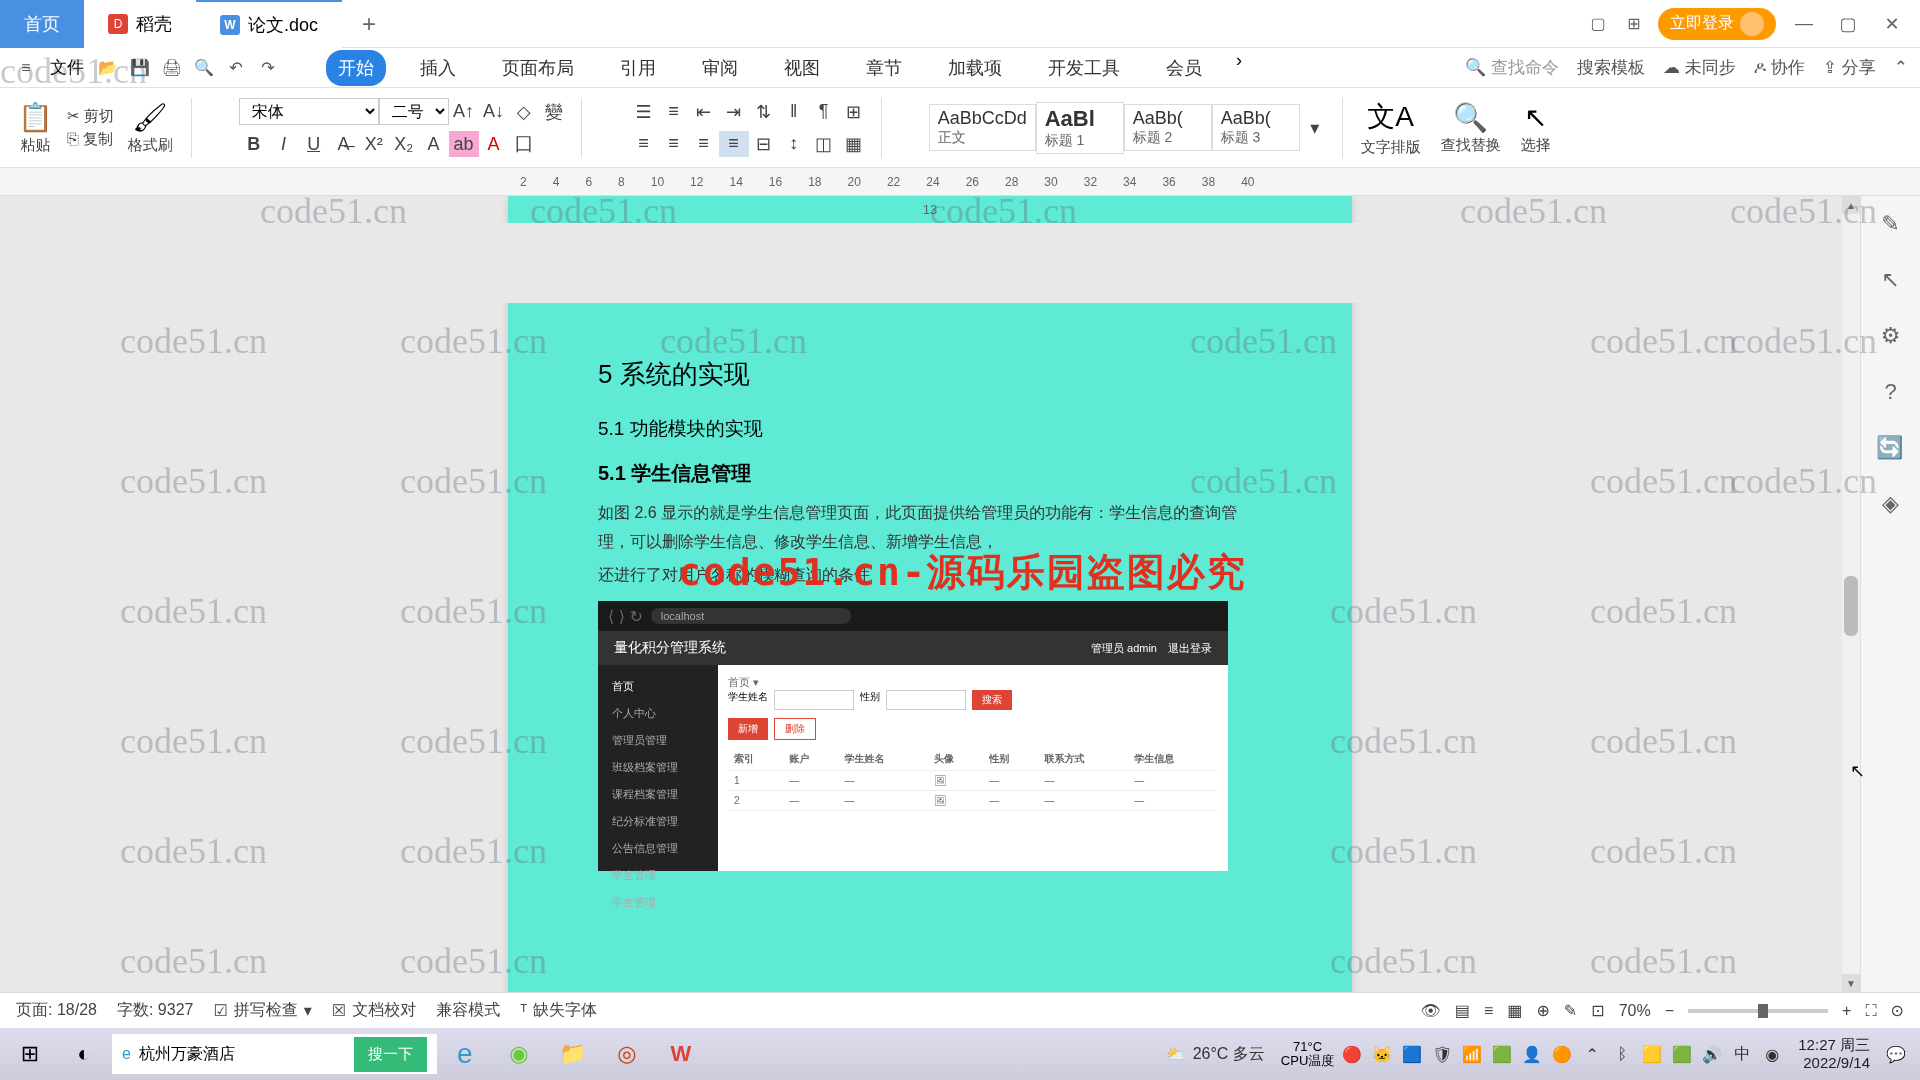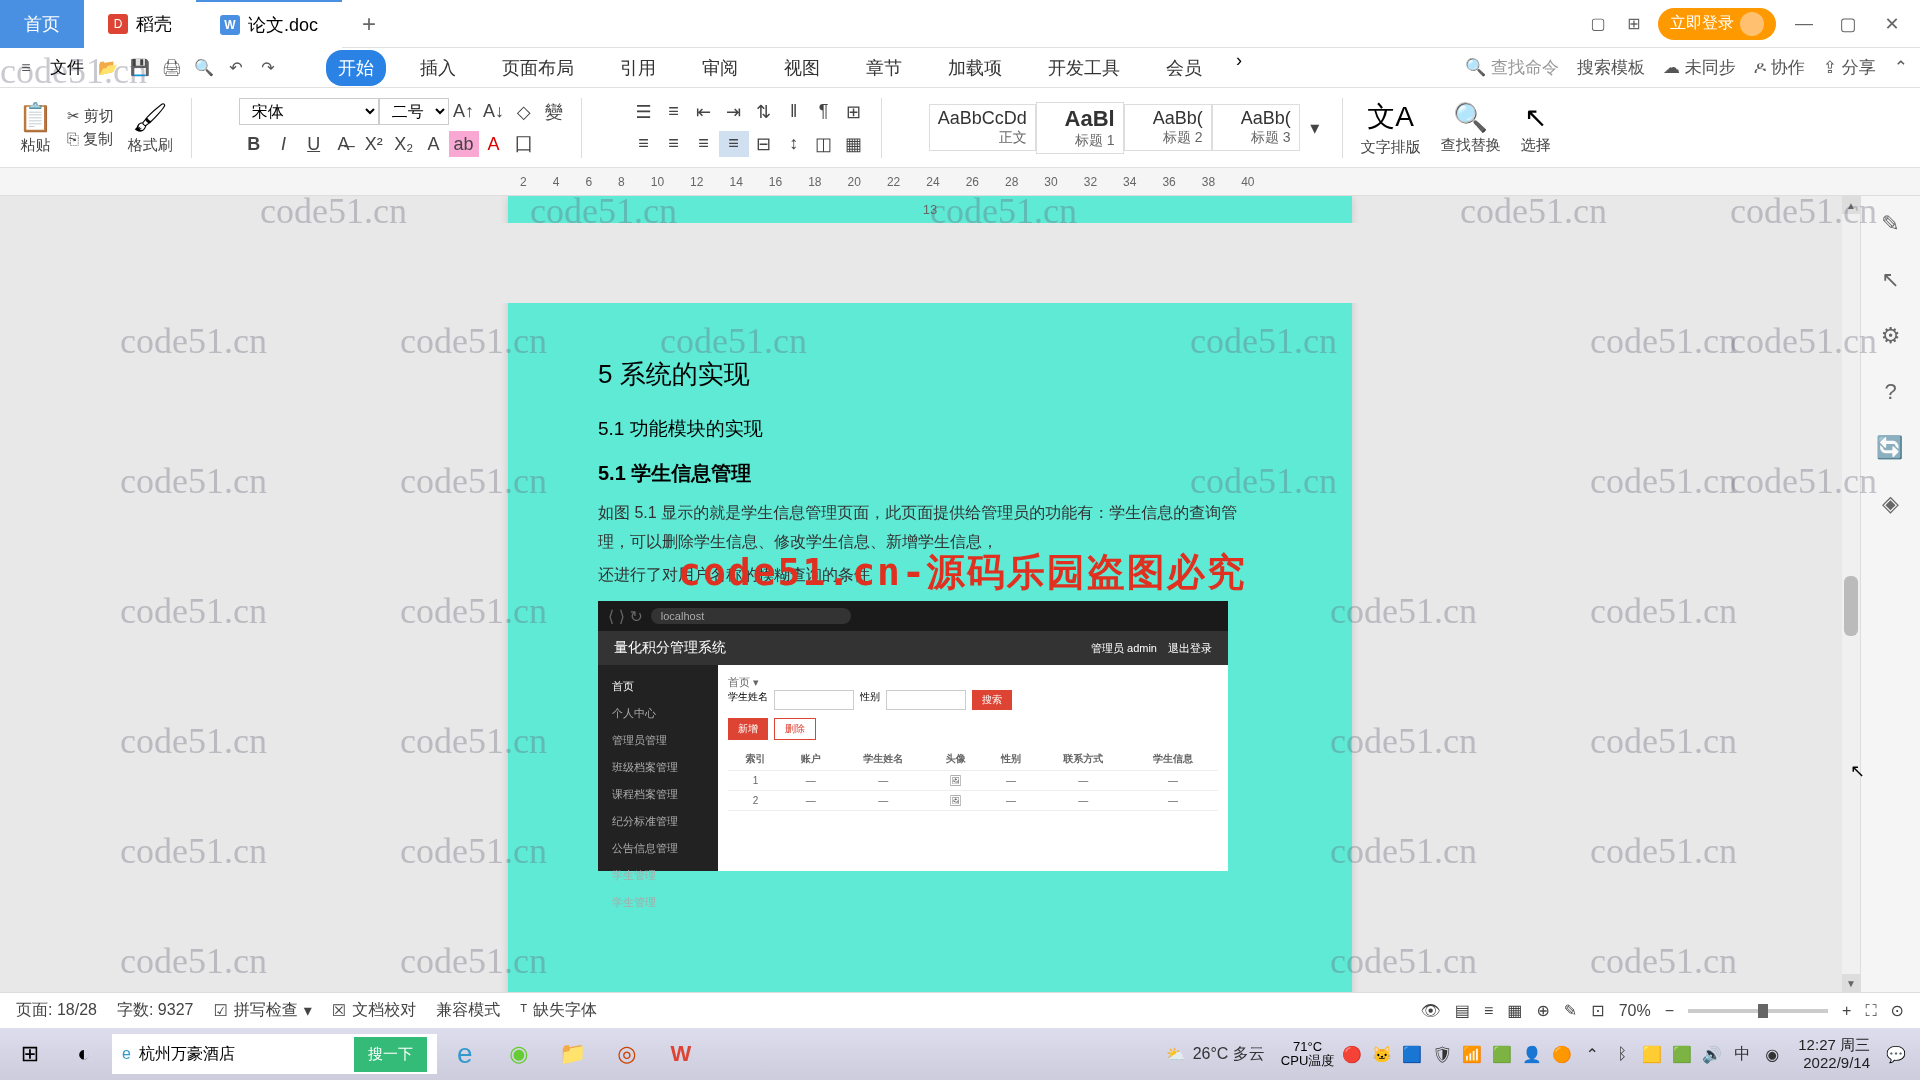--- a/index.html
+++ b/index.html
@@ -38,21 +38,21 @@
 .ribbon-label { font-size: 15px; color: #444; }
 .ribbon-sep { width: 1px; height: 60px; background: #ddd; margin: 0 4px; }
 .font-select { border: 1px solid #ccc; padding: 3px 8px; font-size: 16px; min-width: 140px; background: #fff; }
 .size-select { border: 1px solid #ccc; padding: 3px 8px; font-size: 16px; min-width: 70px; background: #fff; }
 .ribbon-row { display: flex; align-items: center; margin-left: 35px; }
 .ribbon-col { display: flex; flex-direction: column; gap: 4px; }
 .fmt-btn { width: 30px; height: 26px; display: flex; align-items: center; justify-content: center; cursor: pointer; font-size: 18px; color: #444; }
 .fmt-btn.bold { font-weight: bold; }
 .fmt-btn.italic { font-style: italic; }
 .fmt-btn.underline { text-decoration: underline; }
-.style-item { border: 1px solid #ddd; padding: 3px 8px; text-align: right; min-width: 88px; cursor: pointer; }
+.style-item { border: 1px solid #ddd; padding: 3px 8px; text-align: left; min-width: 88px; cursor: pointer; }
 .style-preview { font-size: 18px; color: #333; }
 .style-name { font-size: 14px; color: #666; }
 .style-item.h1 .style-preview { font-size: 22px; font-weight: bold; }
 
 
 .ruler { height: 28px; background: #f5f5f5; border-bottom: 1px solid #ddd; position: relative; font-size: 12px; color: #666; display: flex; align-items: center; padding-left: 520px; }
 .ruler-marks { display: flex; gap: 26px; }
 
 
 .doc-area { position: absolute; top: 196px; left: 0; right: 60px; bottom: 52px; background: #e8e8e8; overflow: hidden; }
@@ -73,21 +73,21 @@
 .emb-sidebar { width: 120px; background: #222; padding: 8px 0; }
 .emb-side-item { color: #aaa; font-size: 11px; padding: 6px 14px; }
 .emb-side-item.active { color: #fff; }
 .emb-main { flex: 1; background: #fff; padding: 10px; }
 .emb-crumb { font-size: 11px; color: #666; }
 .emb-search-row { display: flex; gap: 6px; margin-bottom: 8px; }
 .emb-input { border: 1px solid #ccc; padding: 2px 6px; font-size: 10px; width: 80px; }
 .emb-btn { background: #d43; color: #fff; font-size: 10px; padding: 3px 10px; border: none; }
 .emb-btn.outline { background: #fff; color: #d43; border: 1px solid #d43; }
 .emb-table { width: 100%; font-size: 10px; border-collapse: collapse; }
-.emb-table th, .emb-table td { padding: 4px 6px; border-bottom: 1px solid #eee; text-align: center; color: #666; }
+.emb-table th, .emb-table td { padding: 4px 6px; border-bottom: 1px solid #eee; text-align: left; color: #666; }
 
 
 .right-sidebar { position: absolute; right: 0; top: 196px; bottom: 52px; width: 60px; background: #f5f5f5; border-left: 1px solid #ddd; display: flex; flex-direction: column; align-items: center; padding-top: 12px; gap: 24px; }
 .side-icon { width: 32px; height: 32px; display: flex; align-items: center; justify-content: center; color: #666; cursor: pointer; font-size: 22px; }
 
 
 .status-bar { position: absolute; bottom: 52px; left: 0; right: 0; height: 36px; background: #fff; border-top: 1px solid #ddd; display: flex; align-items: center; padding: 0 16px; gap: 20px; font-size: 16px; color: #444; }
 .status-item { display: flex; align-items: center; gap: 6px; cursor: pointer; }
 .status-right { margin-left: auto; display: flex; align-items: center; gap: 14px; }
 .zoom-slider { width: 140px; height: 4px; background: #ccc; position: relative; }
@@ -300,21 +300,21 @@
 
 <div class="doc-area">
   <div class="page">
     <div class="page-num-top">13</div>
     <div class="page-gap"></div>
     <div class="page-content" style="position:relative">
       <h1 class="doc-h1">5  系统的实现</h1>
       <h2 class="doc-h2">5.1  功能模块的实现</h2>
       <div class="watermark-red">code51.cn-源码乐园盗图必究</div>
       <h3 class="doc-h3">5.1  学生信息管理</h3>
-      <p class="doc-p">如图 5.1 显示的就是学生信息管理页面，此页面提供给管理员的功能有：学生信息的查询管理，可以删除学生信息、修改学生信息、新增学生信息，</p>
+      <p class="doc-p">如图 2.6 显示的就是学生信息管理页面，此页面提供给管理员的功能有：学生信息的查询管理，可以删除学生信息、修改学生信息、新增学生信息，</p>
       <p class="doc-p">还进行了对用户名称的模糊查询的条件</p>
       <div class="embedded-img">
         <div class="emb-browser-bar">
           <span style="color:#666">⟨ ⟩ ↻</span>
           <span class="emb-addr">localhost</span>
         </div>
         <div class="emb-header">
           <span>量化积分管理系统</span>
           <span style="font-size:11px"><span>管理员 admin</span>　<span>退出登录</span></span>
         </div>

